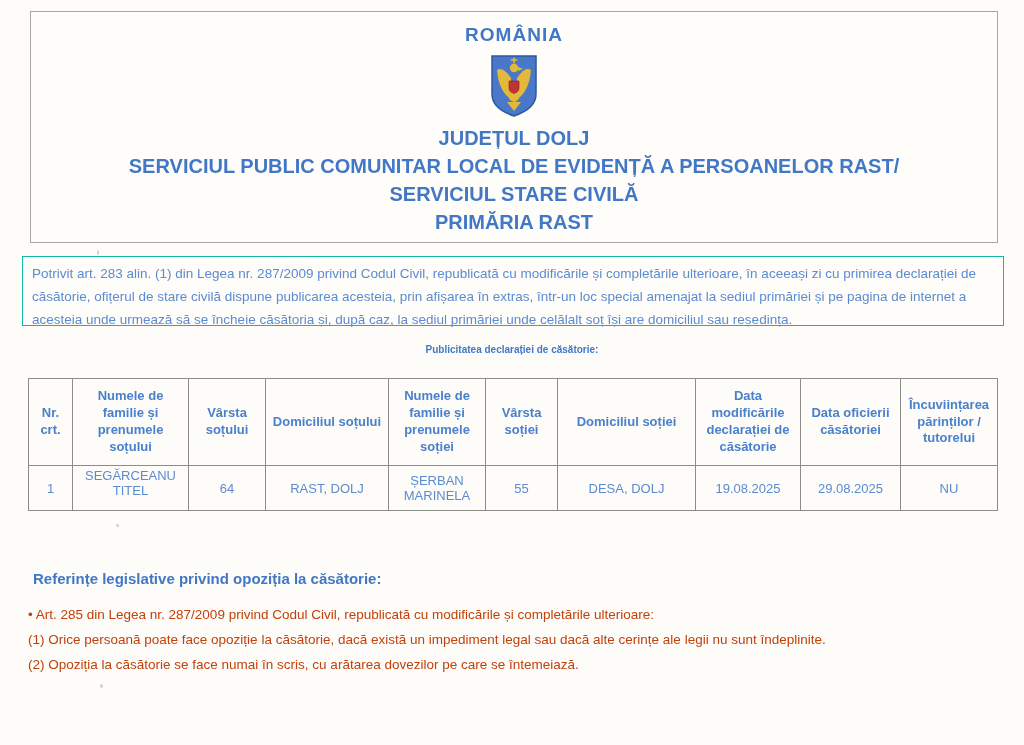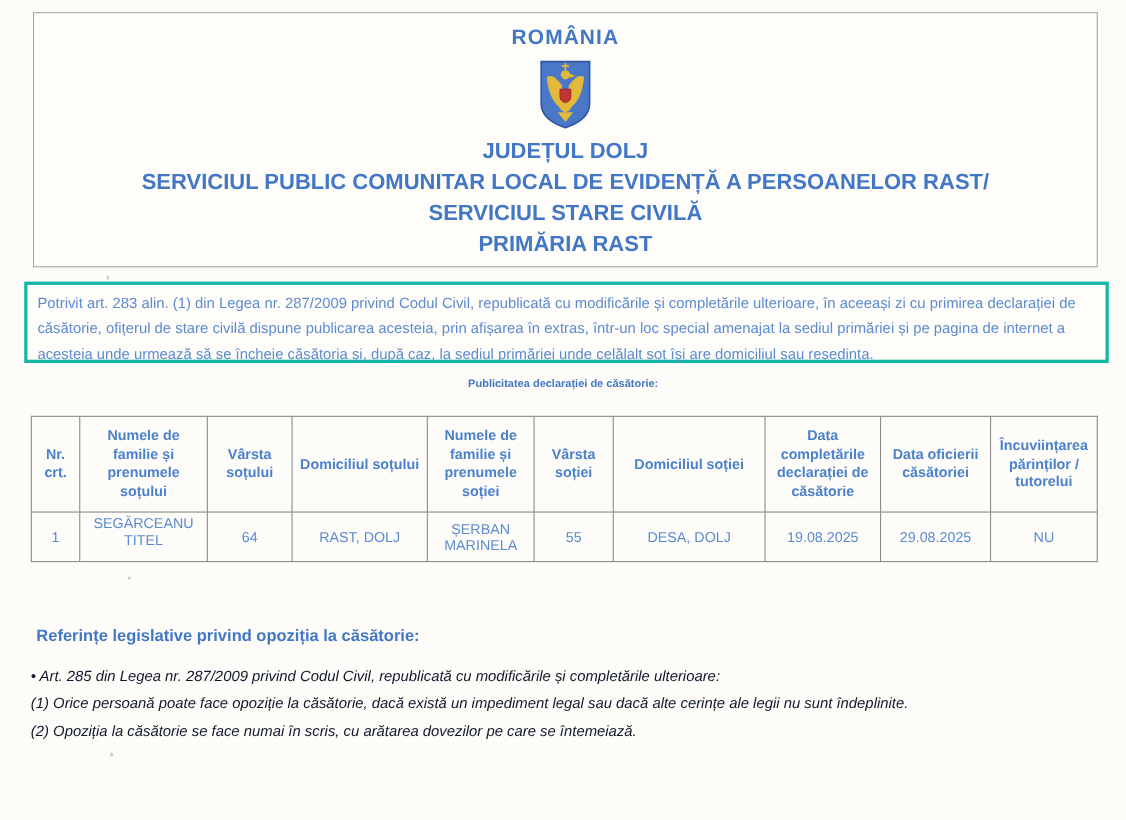--- a/index.html
+++ b/index.html
@@ -47,21 +47,21 @@
     font-weight: bold;
     color: #4277c6;
     line-height: 28px;
   }
 
   
   .notice-box {
     position: absolute;
     left: 22px; top: 256px;
     width: 962px; height: 58px;
-    border: 3px solid #14b8a6;
+    border: 1px solid #14b8a6;
     background: #fefdf9;
     padding: 5px 9px;
     font-size: 13.5px;
     line-height: 23px;
     color: #5c8bd0;
   }
 
   
   .section-title {
     position: absolute;
@@ -113,24 +113,23 @@
     font-weight: bold;
     color: #4277c6;
   }
   .ref-items {
     position: absolute;
     left: 28px; top: 602px;
     width: 960px;
   }
   .ref-item {
     font-size: 13.5px;
-    color: #0f172a;
+    color: #c2410c;
     line-height: 25px;
     margin: 0;
-    font-style: italic;
   }
 
   
   .speck {
     position: absolute;
     background: #9fa3b5;
     opacity: 0.5;
     border-radius: 50%;
   }
 </style>
@@ -182,21 +181,21 @@
   </colgroup>
   <thead>
     <tr>
       <th>Nr. crt.</th>
       <th>Numele de familie și prenumele soțului</th>
       <th>Vârsta soțului</th>
       <th>Domiciliul soțului</th>
       <th>Numele de familie și prenumele soției</th>
       <th>Vârsta soției</th>
       <th>Domiciliul soției</th>
-      <th>Data completările declarației de căsătorie</th>
+      <th>Data modificările declarației de căsătorie</th>
       <th>Data oficierii căsătoriei</th>
       <th>Încuviințarea părinților / tutorelui</th>
     </tr>
   </thead>
   <tbody>
     <tr>
       <td>1</td>
       <td class="name-top">SEGĂRCEANU TITEL</td>
       <td>64</td>
       <td>RAST, DOLJ</td>

